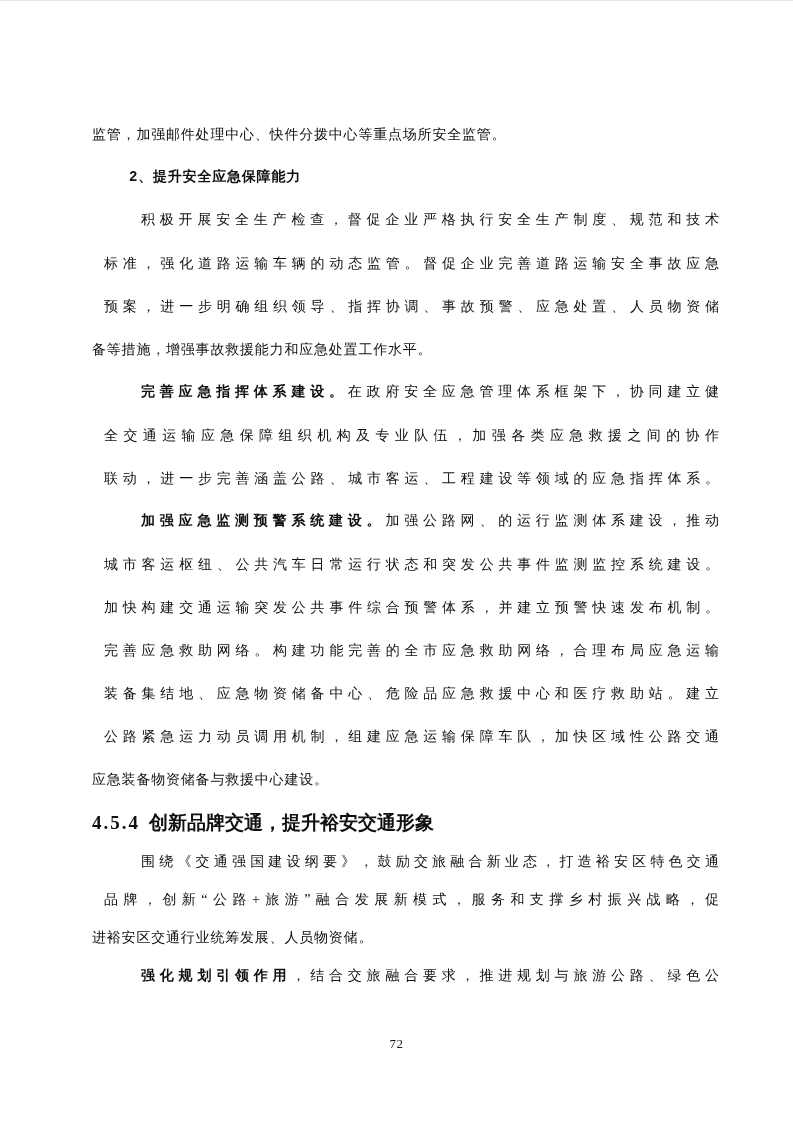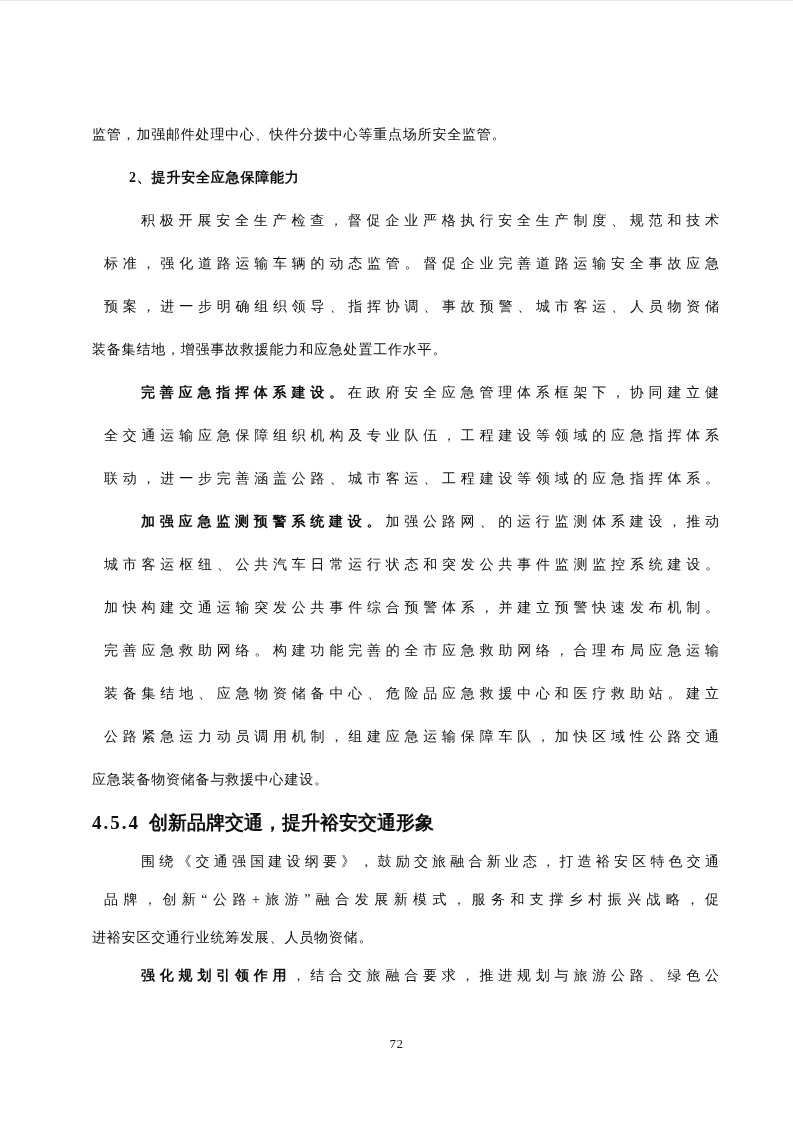--- a/index.html
+++ b/index.html
@@ -23,21 +23,21 @@
   .j{
     text-align:justify;
     text-align-last:justify;
     text-justify:inter-character;
     margin-left:12px;
   }
   .nj{
     letter-spacing:0.8px;
     white-space:nowrap;
   }
-  .ind{text-indent:37px;}
+  .ind{text-indent:37px;font-family:Liberation Mono, monospace;}
   .bold{font-weight:bold;}
   .s2{height:38px;line-height:38px;}
   .h454{
     position:absolute;left:92px;width:615px;height:44px;
     line-height:44px;font-size:19px;font-weight:bold;
     white-space:nowrap;
   }
   .h454 .hnum{letter-spacing:2px;margin-right:9px;}
   .page-number{
     position:absolute;left:0;top:1036px;width:793px;
@@ -51,27 +51,27 @@
 <div class="page-edge"></div>
 
 <div class="ln nj" style="top:113px"><span>监管，加强邮件处理中心、快件分拨中心等重点场所安全监管。</span></div>
 
 <div class="ln nj ind bold" style="top:156px"><span>2、提升安全应急保障能力</span></div>
 
 <div class="ln j ind" style="top:199px"><span>积极开展安全生产检查，督促企业严格执行安全生产制度、规范和技术</span></div>
 
 <div class="ln j" style="top:242px"><span>标准，强化道路运输车辆的动态监管。督促企业完善道路运输安全事故应急</span></div>
 
-<div class="ln j" style="top:285px"><span>预案，进一步明确组织领导、指挥协调、事故预警、城市客运、人员物资储</span></div>
+<div class="ln j" style="top:285px"><span>预案，进一步明确组织领导、指挥协调、事故预警、应急处置、人员物资储</span></div>
 
-<div class="ln nj" style="top:328px"><span>装备集结地，增强事故救援能力和应急处置工作水平。</span></div>
+<div class="ln nj" style="top:328px"><span>备等措施，增强事故救援能力和应急处置工作水平。</span></div>
 
 <div class="ln j ind" style="top:371px"><span class="bold">完善应急指挥体系建设。</span><span>在政府安全应急管理体系框架下，协同建立健</span></div>
 
-<div class="ln j" style="top:414px"><span>全交通运输应急保障组织机构及专业队伍，工程建设等领域的应急指挥体系</span></div>
+<div class="ln j" style="top:414px"><span>全交通运输应急保障组织机构及专业队伍，加强各类应急救援之间的协作</span></div>
 
 <div class="ln j" style="top:457px"><span>联动，进一步完善涵盖公路、城市客运、工程建设等领域的应急指挥体系。</span></div>
 
 <div class="ln j ind" style="top:500px"><span class="bold">加强应急监测预警系统建设。</span><span>加强公路网、的运行监测体系建设，推动</span></div>
 
 <div class="ln j" style="top:543px"><span>城市客运枢纽、公共汽车日常运行状态和突发公共事件监测监控系统建设。</span></div>
 
 <div class="ln j" style="top:586px"><span>加快构建交通运输突发公共事件综合预警体系，并建立预警快速发布机制。</span></div>
 
 <div class="ln j" style="top:629px"><span>完善应急救助网络。构建功能完善的全市应急救助网络，合理布局应急运输</span></div>

